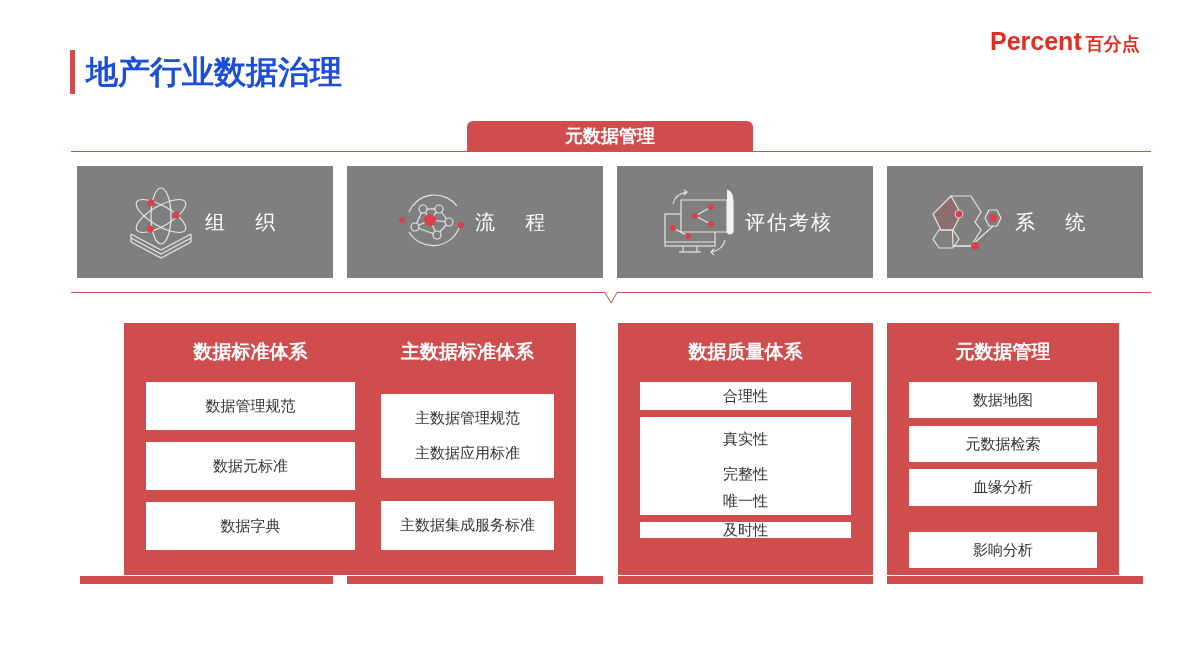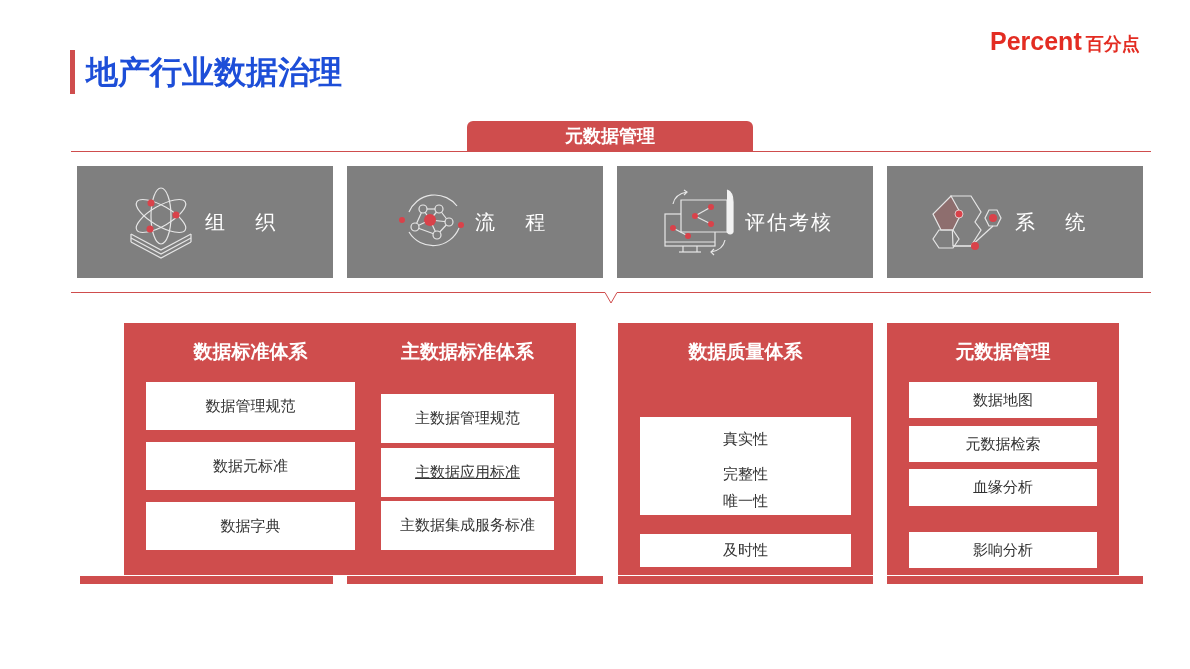--- a/index.html
+++ b/index.html
@@ -144,31 +144,32 @@
   <div class="rc-title">数据标准体系</div>
   <div class="item" style="top:59px; height:48px;">数据管理规范</div>
   <div class="item" style="top:119px; height:48px;">数据元标准</div>
   <div class="item" style="top:179px; height:48px;">数据字典</div>
 </div>
 <div class="red-foot" style="left:80px;"></div>
 
 <div class="red-card" style="left:347px; width:217px;margin-left:12px;">
   <div class="rc-title">主数据标准体系</div>
   <div class="item" style="top:71px; height:49px;">主数据管理规范</div>
-  <div class="item" style="top:125px; height:49px;text-decoration:underline;">主数据应用标准</div>
+  <div class="item" style="top:106px; height:49px;">主数据应用标准</div>
   <div class="item" style="top:178px; height:49px;">主数据集成服务标准</div>
 </div>
 <div class="red-foot" style="left:347px; width:256px;"></div>
 
 <div class="red-card" style="left:618px; width:255px;">
   <div class="rc-title">数据质量体系</div>
+  <div class="item" style="top:59px; height:28px;">合理性</div>
   <div class="item" style="top:94px; height:44px;">真实性</div>
   <div class="item" style="top:129px; height:44px;">完整性</div>
   <div class="item" style="top:164px; height:28px;">唯一性</div>
-  <div class="item" style="top:199px; height:33px;margin-top:12px;">及时性</div>
+  <div class="item" style="top:199px; height:16px;">及时性</div>
 </div>
 <div class="red-foot" style="left:618px; width:255px;"></div>
 
 <div class="red-card" style="left:887px; width:232px;">
   <div class="rc-title">元数据管理</div>
   <div class="item" style="top:59px; height:36px;">数据地图</div>
   <div class="item" style="top:103px; height:36px;">元数据检索</div>
   <div class="item" style="top:146px; height:37px;">血缘分析</div>
   <div class="item" style="top:191px; height:36px;margin-top:18px;">影响分析</div>
 </div>

